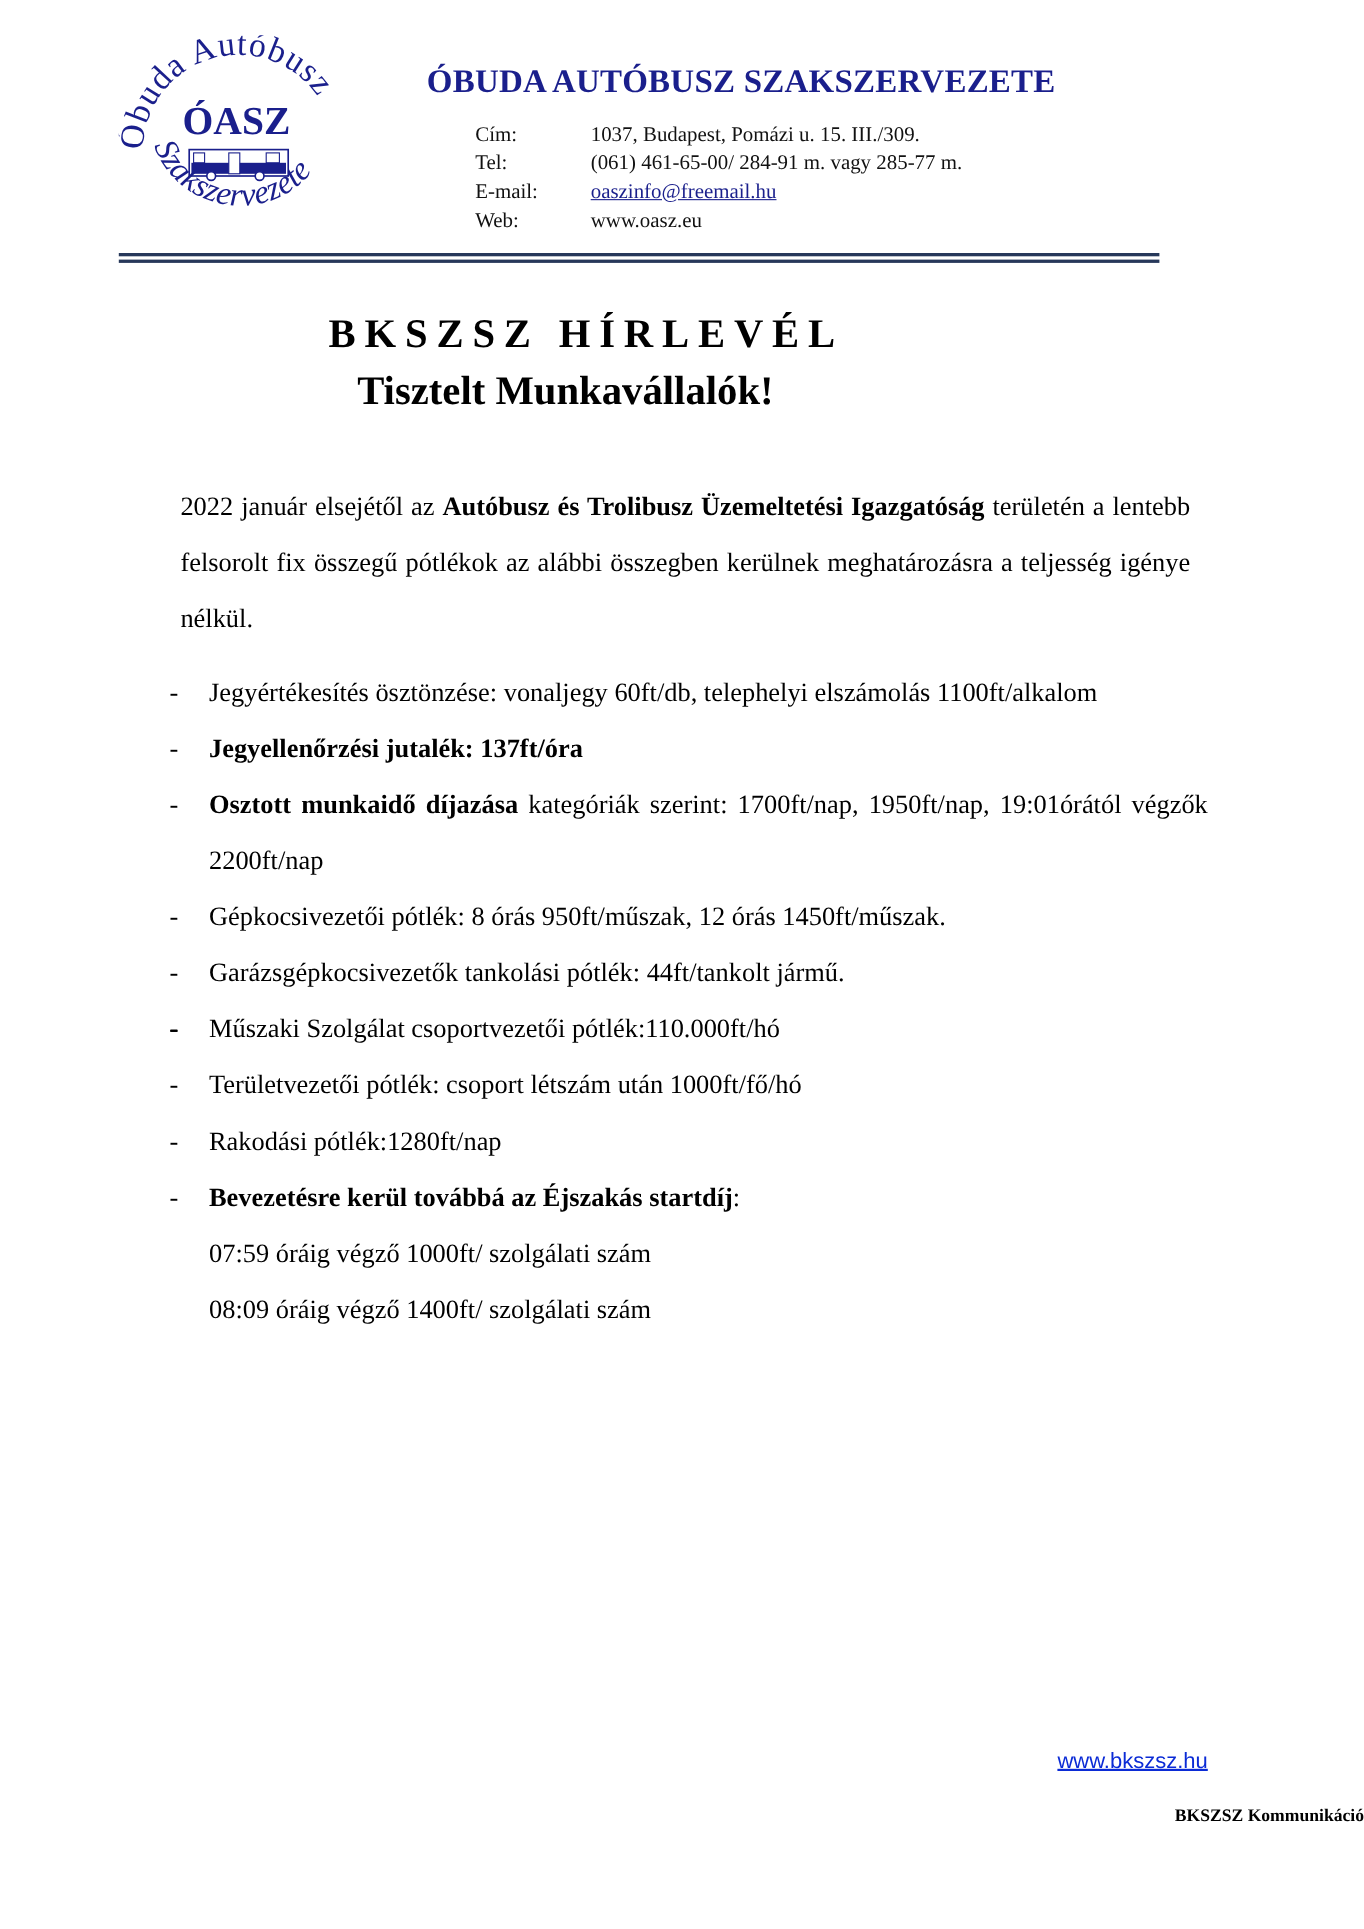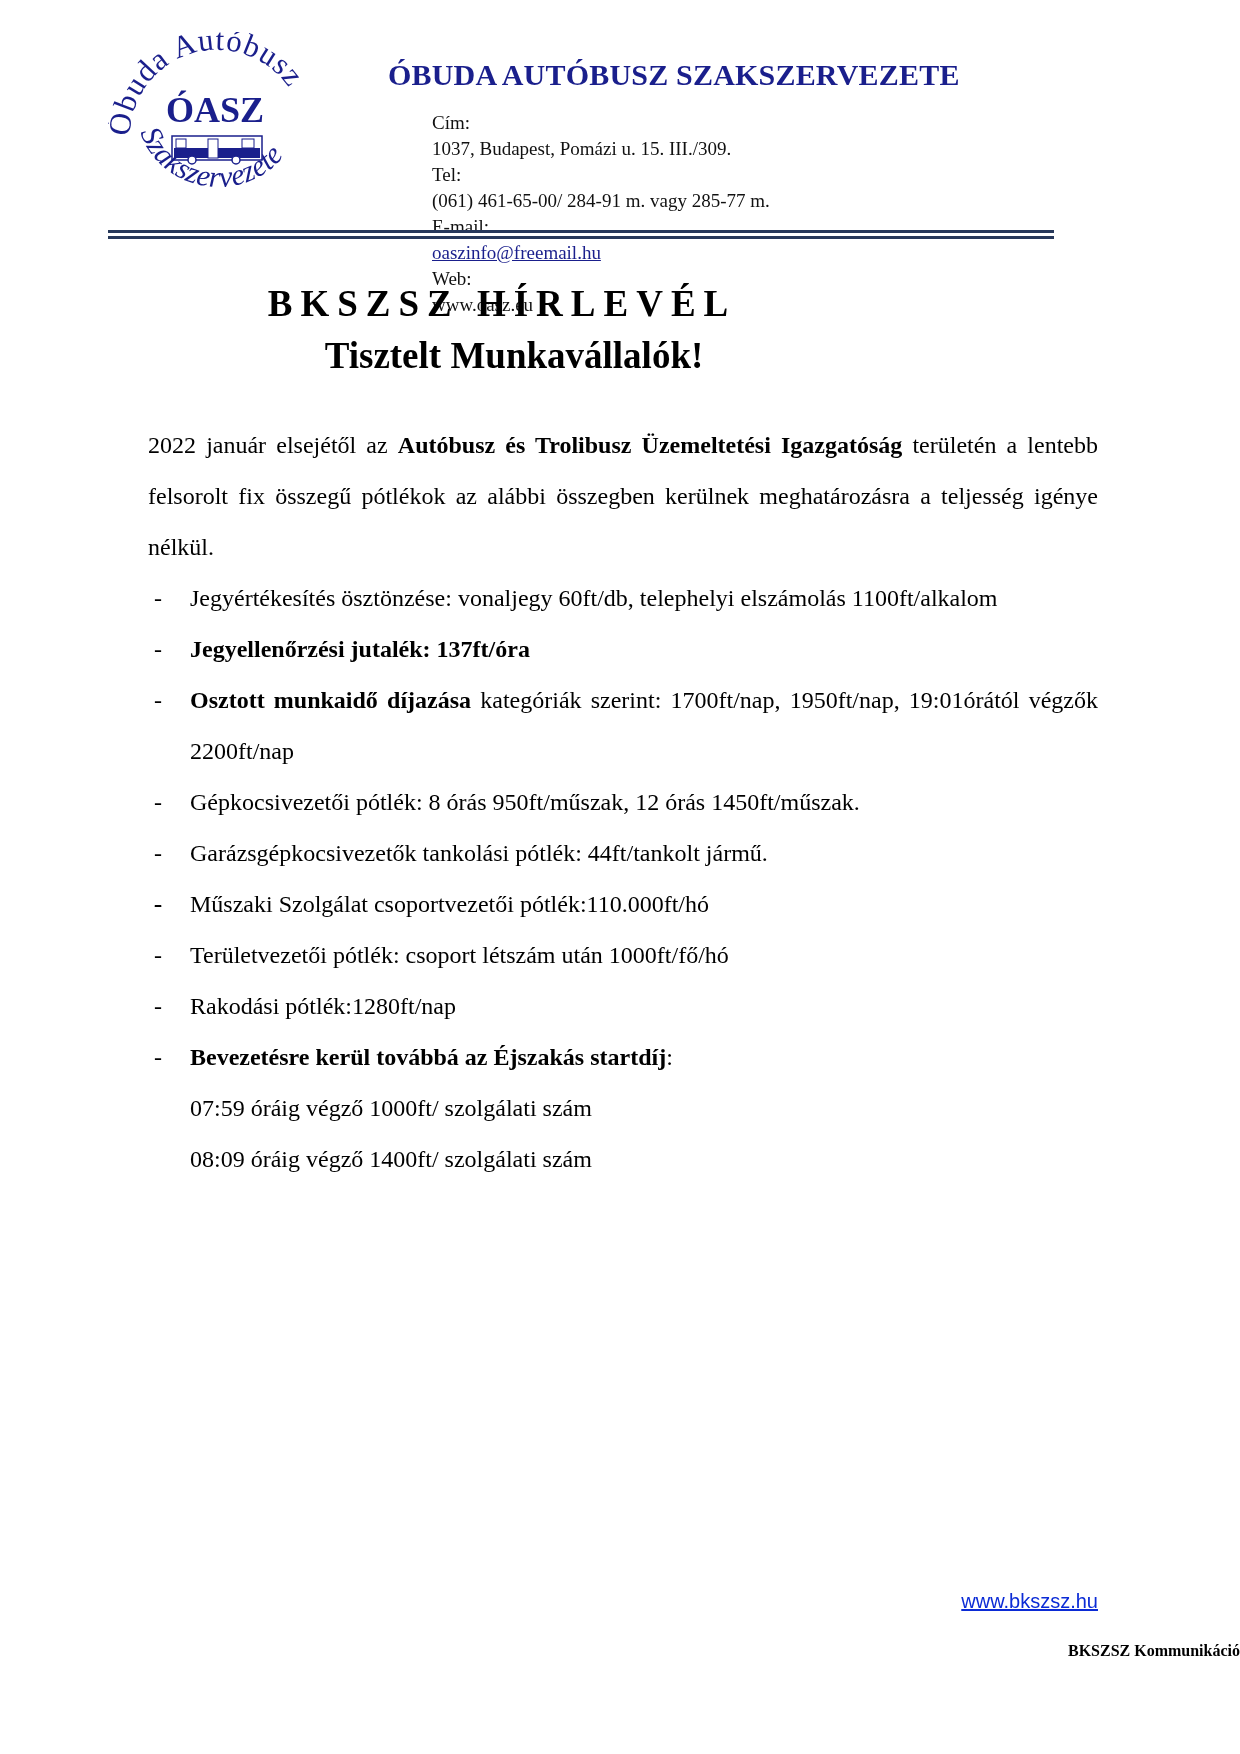--- a/index.html
+++ b/index.html
@@ -4,37 +4,37 @@
 <style>
   html, body { margin: 0; padding: 0; background: #ffffff; }
   body { width: 1240px; height: 1754px; position: relative; overflow: hidden;
          font-family: "Liberation Serif", "DejaVu Serif", serif; color: #000; }
 
   
   .logo { position: absolute; left: 108px; top: 32px; width: 214px; height: 190px; }
   .org-title { position: absolute; left: 388px; top: 58px; font-size: 30px; font-weight: bold;
                color: #1a1f8c; letter-spacing: 0.2px; white-space: nowrap; }
   .contact { position: absolute; left: 432px; top: 110px; font-size: 19px; line-height: 26px; color: #111; }
-  .contact-row { display: flex; white-space: nowrap; flex-direction: column; }
+  .contact-row { display: flex; white-space: nowrap; }
   .contact-label { width: 105px; }
   .contact-value a { color: #1a1f8c; text-decoration: underline; }
   .divider { position: absolute; left: 108px; top: 230px; width: 946px; }
   .divider .line { height: 3px; background: #27385a; }
   .divider .line + .line { margin-top: 3px; }
 
   
   .news-title { position: absolute; left: 0; width: 1004px; top: 282px; text-align: center;
-                font-size: 37px; font-weight: bold; letter-spacing: 8px; }
+                font-size: 37px; font-weight: bold; letter-spacing: 8px; padding-left: 31px; }
   .greeting { position: absolute; left: 0; width: 1028px; top: 334px; text-align: center;
               font-size: 37px; font-weight: bold; }
 
   
   .content { position: absolute; left: 148px; top: 420px; width: 950px; font-size: 24px;
              line-height: 51px; }
-  .intro { text-align: justify; text-align-last: left; margin: 0; }
+  .intro { text-align: justify; text-align-last: left; margin: 16px; }
   .intro b { font-weight: bold; }
   ul.items { list-style: none; margin: 0; padding: 0; }
   ul.items li { position: relative; padding-left: 42px; text-align: justify; }
   ul.items li .dash { position: absolute; left: 6px; top: 0; }
   .sub-line { padding-left: 42px; }
   .b { font-weight: bold; }
 
   
   .web-link { position: absolute; right: 142px; top: 1590px; font-family: "Liberation Sans", sans-serif;
               font-size: 20px; color: #0b2bd6; text-decoration: underline; margin-left: 14px; }

